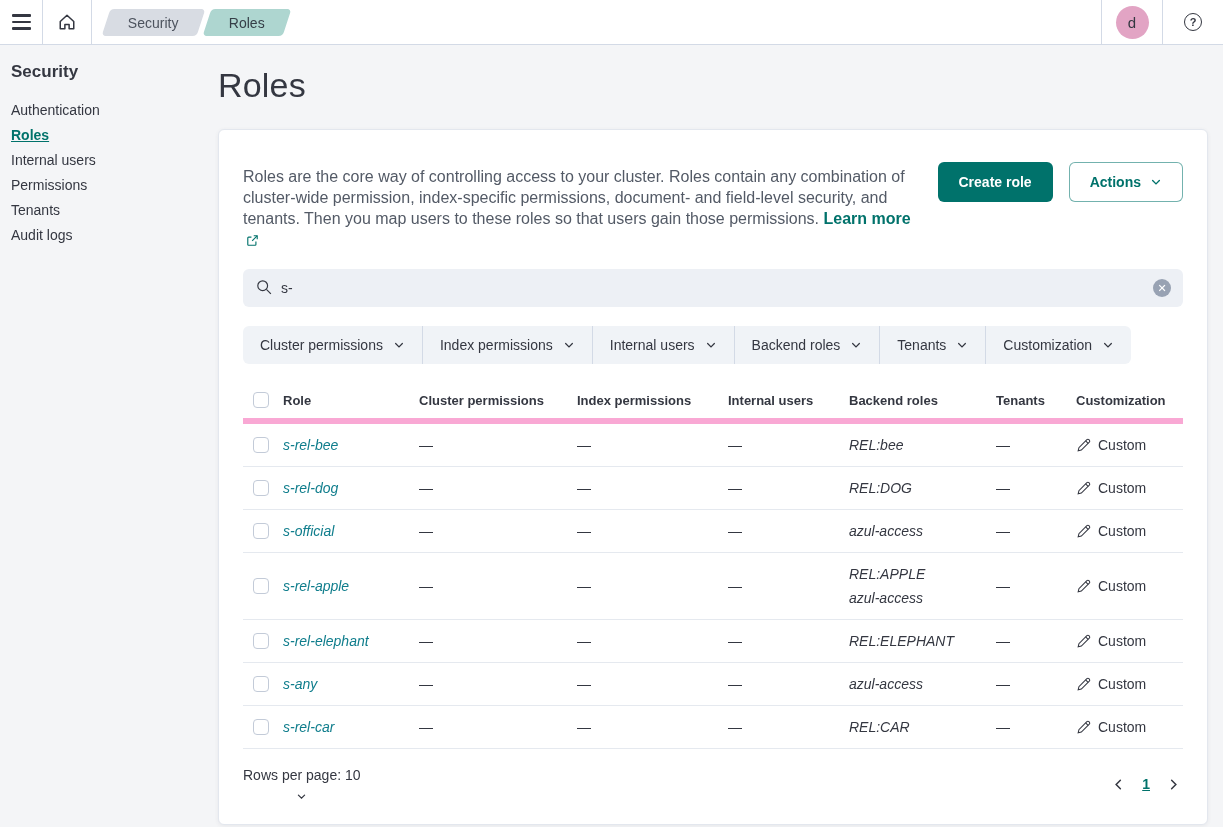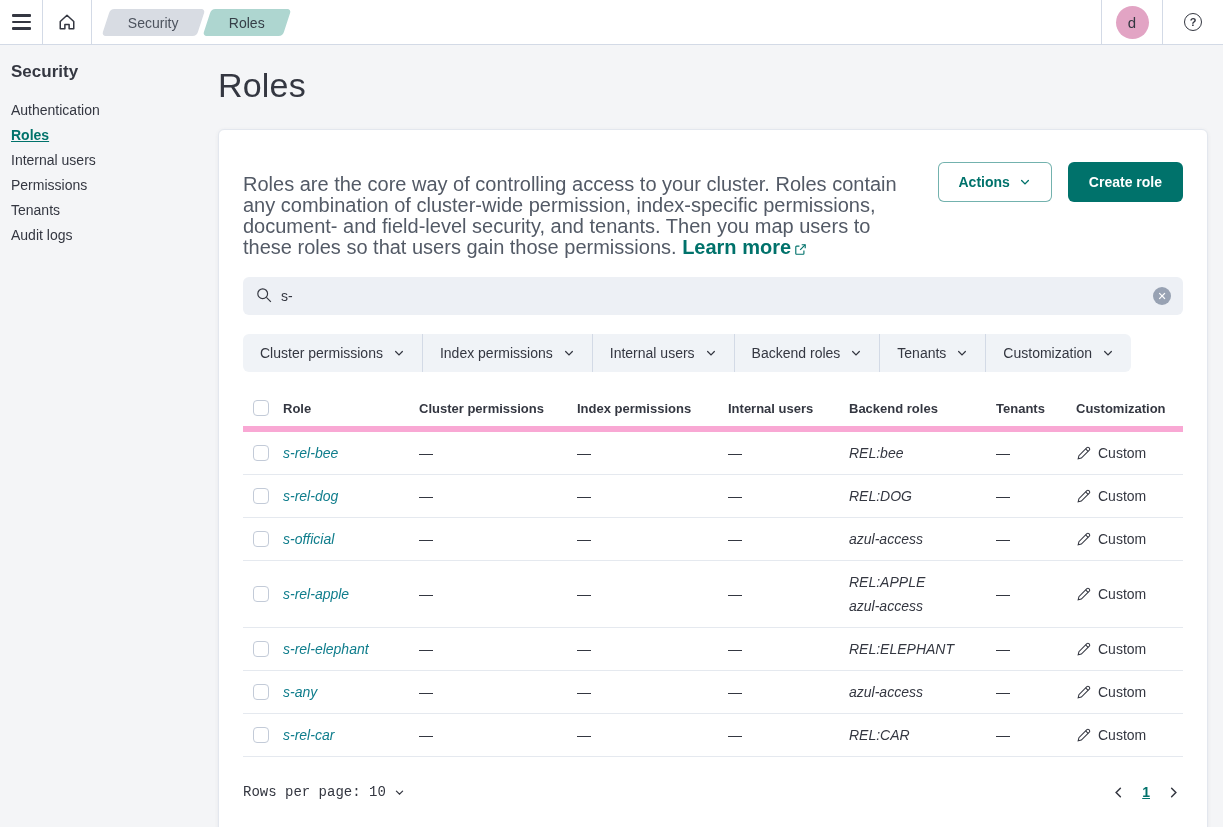--- a/index.html
+++ b/index.html
@@ -37,21 +37,21 @@
   
   .main { position:absolute; left:218px; top:45px; width:990px; }
   .page-title { font-size:34px; font-weight:300; color:#343741; margin-top:21px; letter-spacing:.2px; }
 
   .panel { margin-top:24px; background:#fff; border:1px solid #e3e7ee; border-radius:6px;
     box-shadow:0 1px 4px rgba(52,55,65,.07); padding:24px 24px 20px 24px; }
 
   .panel-header { display:flex; justify-content:space-between; }
   .panel-title { font-size:20px; font-weight:600; color:#343741; }
   .panel-count { font-size:20px; font-weight:400; color:#8e939e; }
-  .panel-desc { margin-top:20px; font-size:20px; line-height:21px; color:#535a66; width:676px; }
+  .panel-desc { margin-top:12px; font-size:16px; line-height:21px; color:#535a66; width:676px; }
   .learn-more { color:#00726b; font-weight:700; text-decoration:none; cursor:pointer; }
   .ext-icon { vertical-align:-2px; margin-left:3px; }
   .panel-actions { display:flex; gap:16px; align-items:flex-start; padding-top:8px; }
   .btn { height:40px; border-radius:6px; font-size:14px; font-weight:600; cursor:pointer;
     font-family:"Liberation Sans", sans-serif; display:flex; align-items:center; }
   .btn-secondary { background:#fff; border:1px solid rgba(0,114,107,.55); color:#00726b; padding:0 20px; gap:9px; }
   .btn-primary { background:#00726b; border:none; color:#fff; padding:0 21px; }
 
   
   .search-bar { margin-top:19px; position:relative; height:38px; background:#edf0f5; border-radius:6px; }
@@ -78,21 +78,21 @@
   .td { font-size:14px; color:#343741; padding-left:8px; }
   .checkbox { display:block; width:16px; height:16px; border:1px solid #c3cbd8; border-radius:4px;
     background:#fff; cursor:pointer; margin-left:2px; }
   .role-link { color:#0f7d8c; text-decoration:none; cursor:pointer;font-style:italic; }
   .backend-line { line-height:24px;font-style:italic; }
   .custom-cell { display:flex; align-items:center; gap:7px; }
 
   
   .table-footer { margin-top:15px; display:flex; justify-content:space-between; align-items:center; height:40px; }
   .rows-per-page { display:flex; align-items:center; gap:8px; background:none; border:none;
-    font-size:14px; color:#343741; cursor:pointer; font-family:Liberation Mono, monospace; }
+    font-size:14px; color:#343741; cursor:pointer; font-family:Liberation Sans, sans-serif;flex-direction:column; }
   .pagination { display:flex; align-items:center; gap:14px; }
   .page-arrow { background:none; border:none; cursor:pointer; display:flex; align-items:center; padding:2px; }
   .page-num { font-size:14px; font-weight:700; color:#00726b; text-decoration:underline; cursor:pointer; }
 </style>
 </head>
 <body>
 
 <div class="top-header">
   <button class="hdr-btn hamburger-btn">
     <span class="hamburger">
@@ -147,27 +147,27 @@
         <p class="panel-desc">
           <span>Roles are the core way of controlling access to your cluster. Roles contain any combination of cluster-wide permission, index-specific permissions, document- and field-level security, and tenants. Then you map users to these roles so that users gain those permissions.</span>
           <a class="learn-more">Learn more</a><svg class="ext-icon" width="13" height="13" viewBox="0 0 16 16" fill="none" stroke="#00726b" stroke-width="1.4">
               <path d="M12.2 9.3v3.5a1 1 0 0 1-1 1H3.2a1 1 0 0 1-1-1v-8a1 1 0 0 1 1-1h3.5"></path>
               <path d="M9.5 2.2h4.3v4.3"></path>
               <path d="M13.6 2.4 7.6 8.4"></path>
             </svg>
         </p>
       </div>
       <div class="panel-actions">
+        <button class="btn btn-primary">Create role</button>
         <button class="btn btn-secondary">
           <span>Actions</span>
           <svg width="12" height="12" viewBox="0 0 16 16" fill="none" stroke="#00726b" stroke-width="1.8" stroke-linecap="round">
               <path d="M3.5 6 8 10.5 12.5 6"></path>
             </svg>
         </button>
-        <button class="btn btn-primary">Create role</button>
       </div>
     </div>
 
     
     <div class="search-bar">
       <svg class="search-icon" width="17" height="17" viewBox="0 0 16 16" fill="none" stroke="#343741" stroke-width="1.1">
           <circle cx="6.3" cy="6.3" r="4.6"></circle>
           <path d="M9.8 9.8 14 14"></path>
         </svg>
       <input class="search-input" type="text" value="s-" style="">

